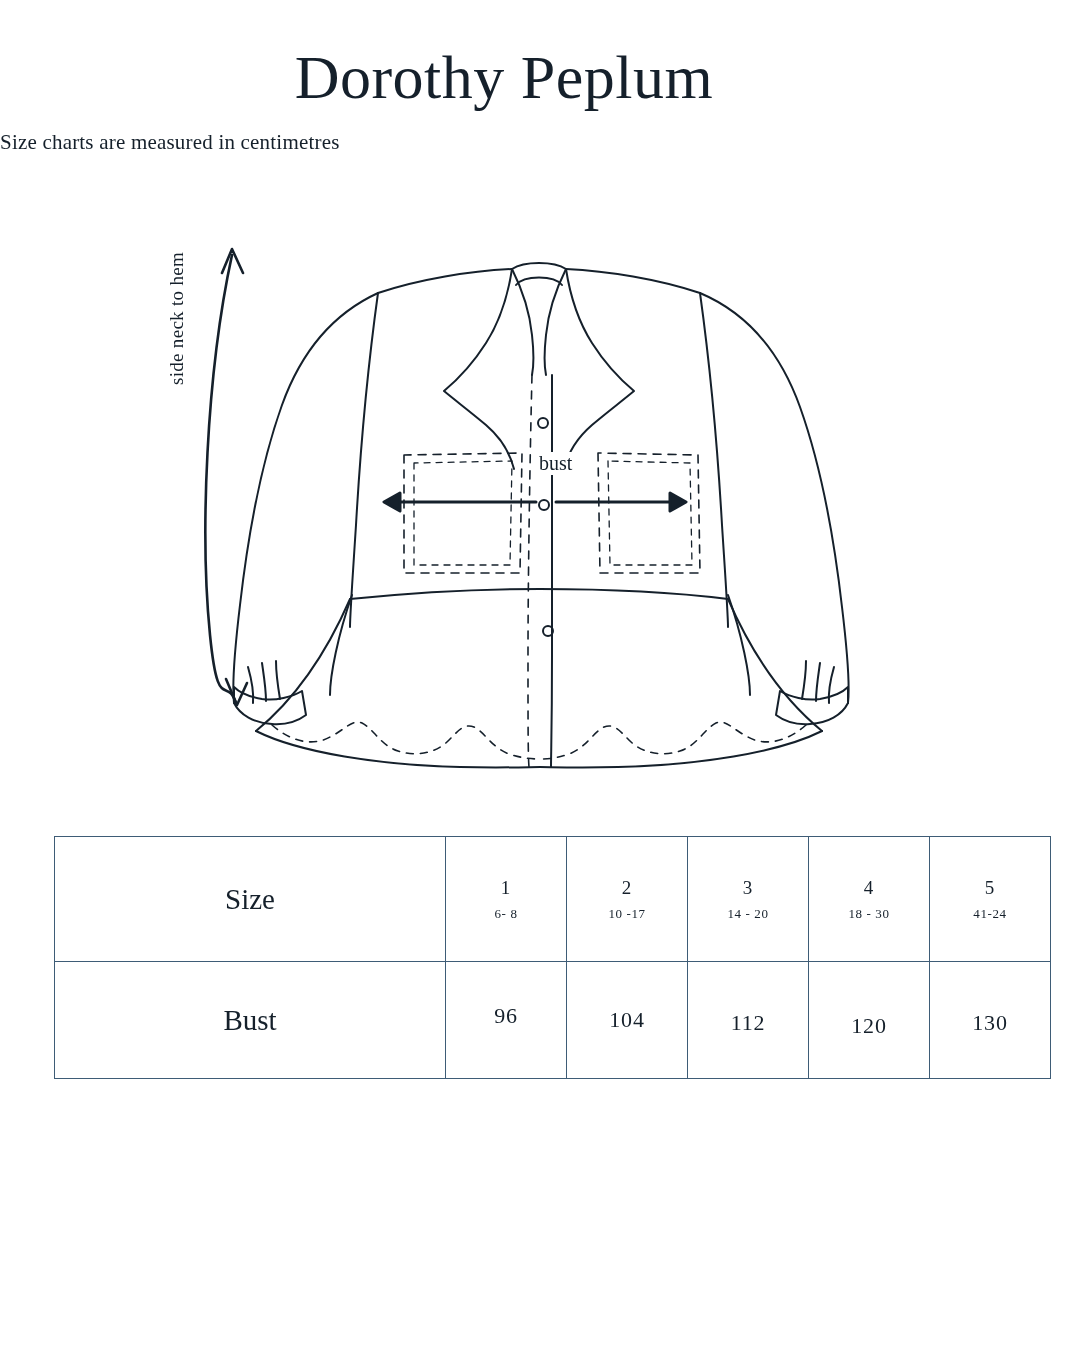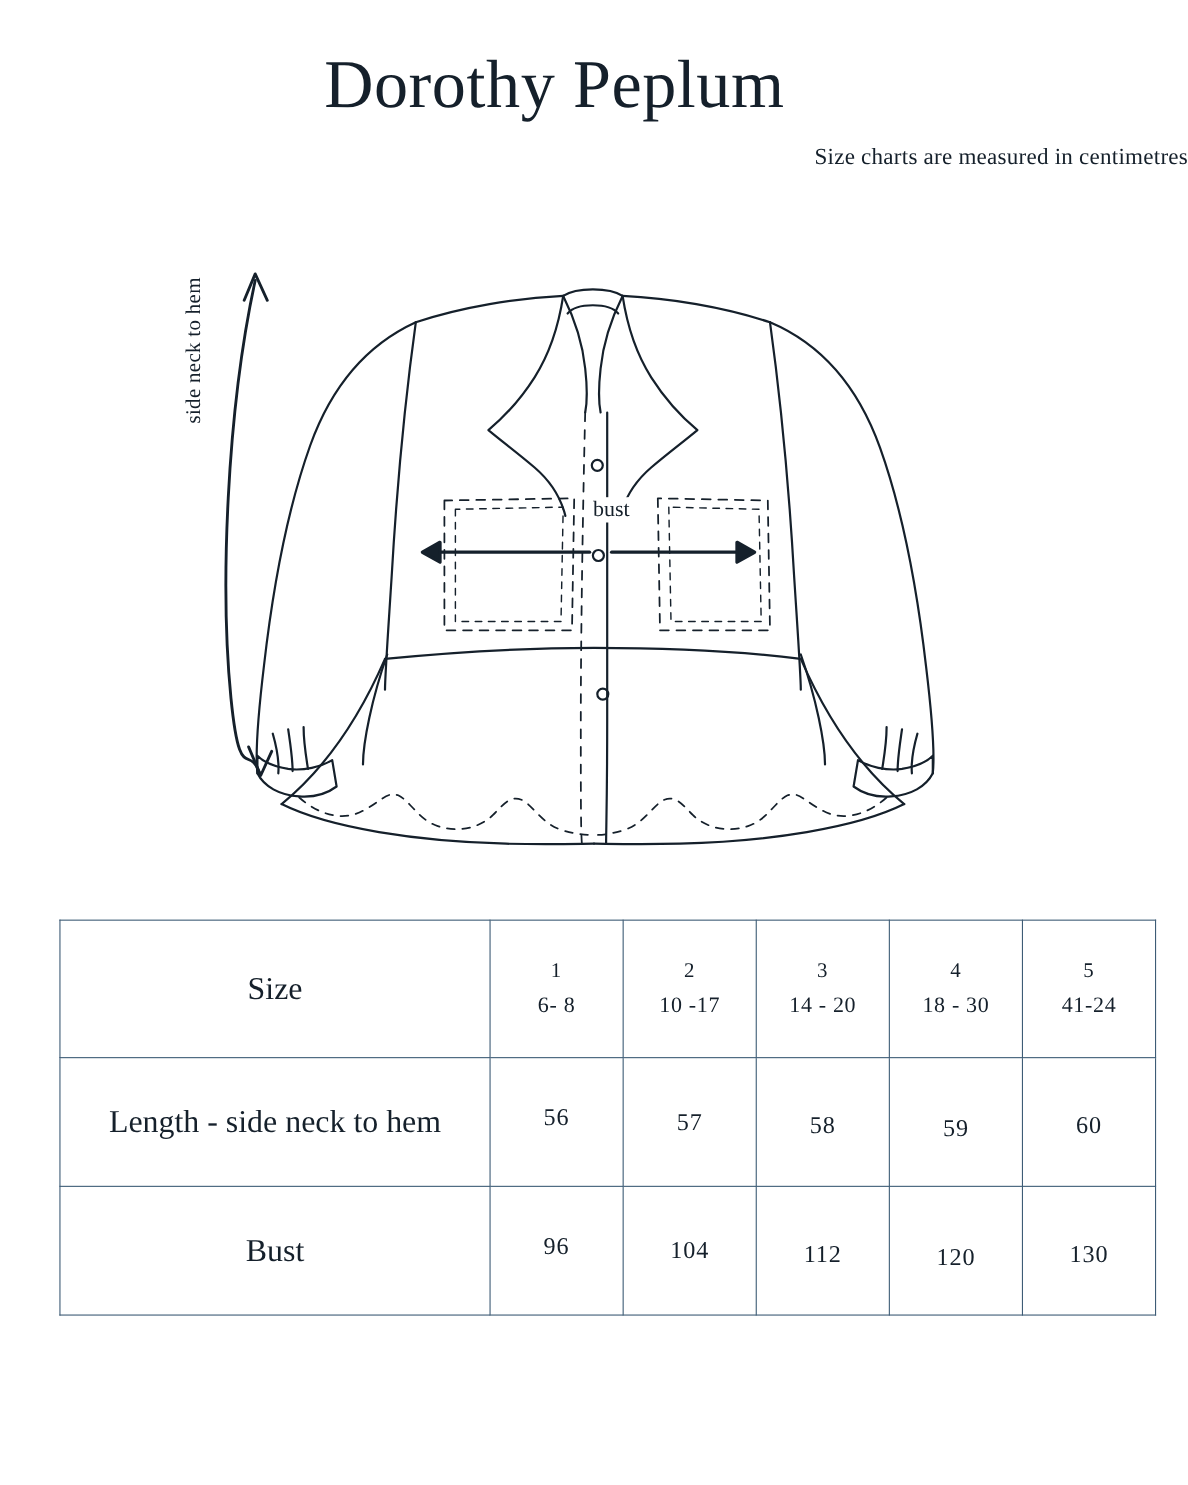--- a/index.html
+++ b/index.html
@@ -29,21 +29,21 @@
     font-size: 62px;
     font-weight: 400;
     letter-spacing: 0.5px;
     color: #15202b;
   }
   .subtitle {
     position: absolute;
     top: 130px;
     left: 0;
     width: 1080px;
-    text-align: right;
+    text-align: left;
     font-family: "Liberation Serif", serif;
     font-size: 21px;
     font-weight: 400;
     letter-spacing: 0.2px;
     color: #15202b;
   }
   .illustration {
     position: absolute;
     top: 175px;
     left: 0;
@@ -106,21 +106,21 @@
     line-height: 1.6;
     letter-spacing: 0.4px;
   }
   .size-head .num {
     display: block;
     font-size: 19px;
     letter-spacing: 1px;
   }
   .size-head .range {
     display: block;
-    font-size: 20px;
+    font-size: 13px;
     letter-spacing: 0.6px;
   }
   .val {
     font-size: 22px;
     letter-spacing: 0.8px;
   }
   
   .j1 { position: relative; top: -4px; }
   .j2 { position: relative; top: 0px; }
   .j3 { position: relative; top: 3px; }
@@ -229,28 +229,20 @@
         <td class="size-col size-head">
           <span class="num">4</span>
           <span class="range">18 - 30</span>
         </td>
         <td class="size-col size-head">
           <span class="num">5</span>
           <span class="range">41-24</span>
         </td>
       </tr>
 
-      <tr class="row-body">
-        <td class="label-cell">Length - side neck to hem</td>
-        <td class="size-col val"><span class="j1">56</span></td>
-        <td class="size-col val"><span class="j2">57</span></td>
-        <td class="size-col val"><span class="j3">58</span></td>
-        <td class="size-col val"><span class="j4">59</span></td>
-        <td class="size-col val"><span class="j5">60</span></td>
-      </tr>
 
       <tr class="row-body">
         <td class="label-cell">Bust</td>
         <td class="size-col val"><span class="j1">96</span></td>
         <td class="size-col val"><span class="j2">104</span></td>
         <td class="size-col val"><span class="j3">112</span></td>
         <td class="size-col val"><span class="j4">120</span></td>
         <td class="size-col val"><span class="j5">130</span></td>
       </tr>
 

